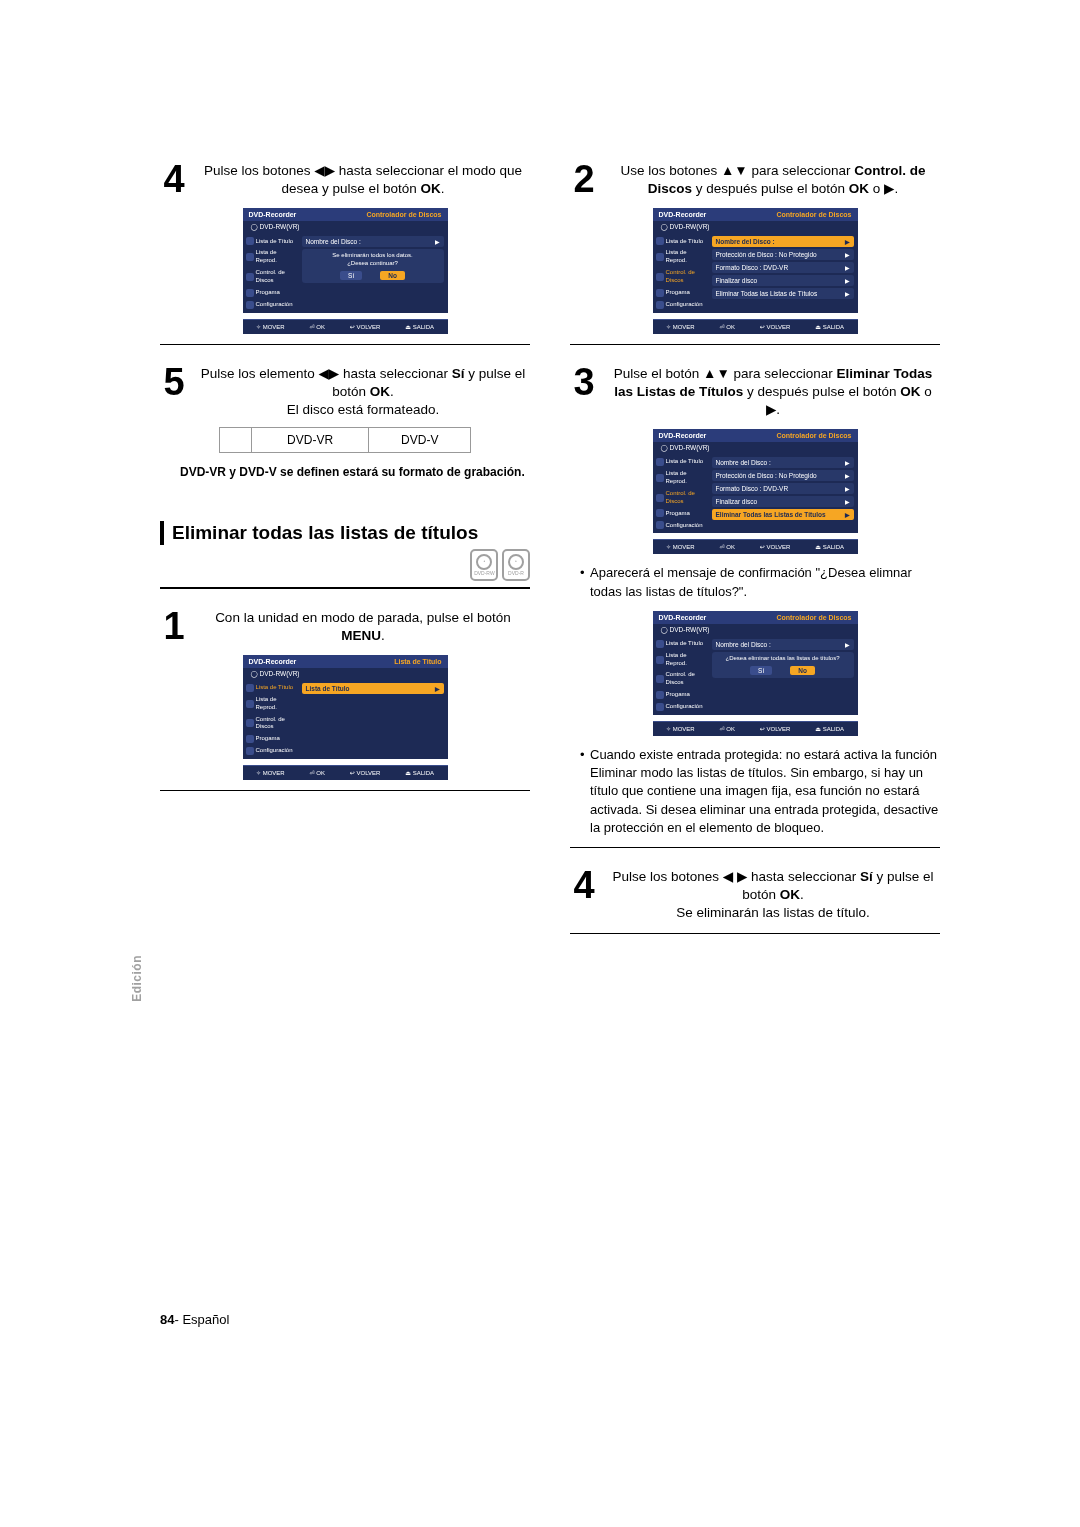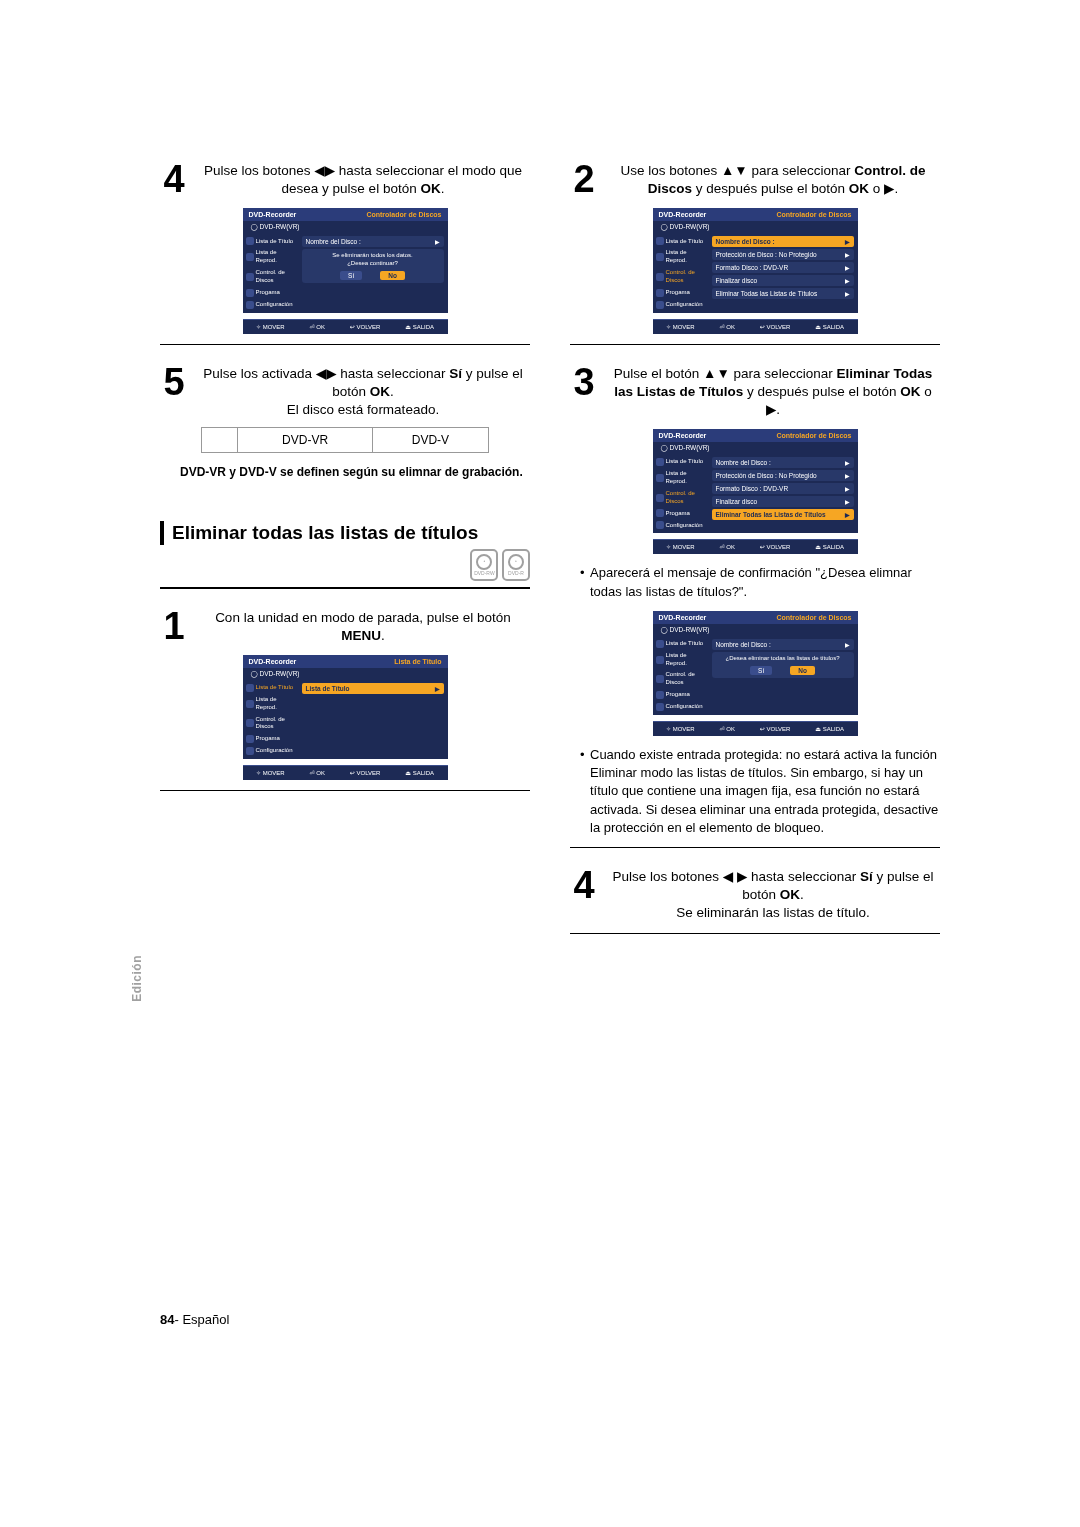--- a/index.html
+++ b/index.html
@@ -84,21 +84,21 @@
     justify-content: space-around;
     font-size: 6px;
     border-top: 1px solid #3a4d8c;
   }
   .osd-footer span { white-space: nowrap; }
 
   
   table.dvdtable {
     border-collapse: collapse;
     margin: 8px auto 12px;
-    width: 288px;
+    width: 252px;
     font-size: 12px;
   }
   table.dvdtable td, table.dvdtable th {
     border: 1px solid #999;
     text-align: center;
     padding: 5px 8px;
   }
   .note { font-size: 12px; font-weight: bold; line-height: 1.3; padding-left: 20px; margin-top: 6px; }
 
   
@@ -223,35 +223,35 @@
         <span>⏎ OK</span>
         <span>↩ VOLVER</span>
         <span>⏏ SALIDA</span>
       </div>
     </div>
     <hr class="hr-screen">
 
     <div class="step">
       <div class="step-num">5</div>
       <div class="step-text">
-        <span>Pulse los activada ◀▶ hasta seleccionar </span><span class="bold">Sí</span><span> y pulse el botón </span><span class="bold">OK</span><span>.</span><br>
+        <span>Pulse los elemento ◀▶ hasta seleccionar </span><span class="bold">Sí</span><span> y pulse el botón </span><span class="bold">OK</span><span>.</span><br>
         <span>El disco está formateado.</span>
       </div>
     </div>
 
     <table class="dvdtable">
       <tbody>
           <tr>
         <td></td>
         <td>DVD-VR</td>
         <td>DVD-V</td>
       </tr>
     </tbody>
       </table>
-    <div class="note">DVD-VR y DVD-V se definen según su elimnar de grabación.</div>
+    <div class="note">DVD-VR y DVD-V se definen estará su formato de grabación.</div>
 
     <div class="sec-heading">
       <div class="sec-bar"></div>
       <div>Eliminar todas las listas de títulos</div>
     </div>
     <div class="disc-icons">
       <span class="disc-icon">
           <span class="ring"></span>
           <span>DVD-RW</span>
         </span>

